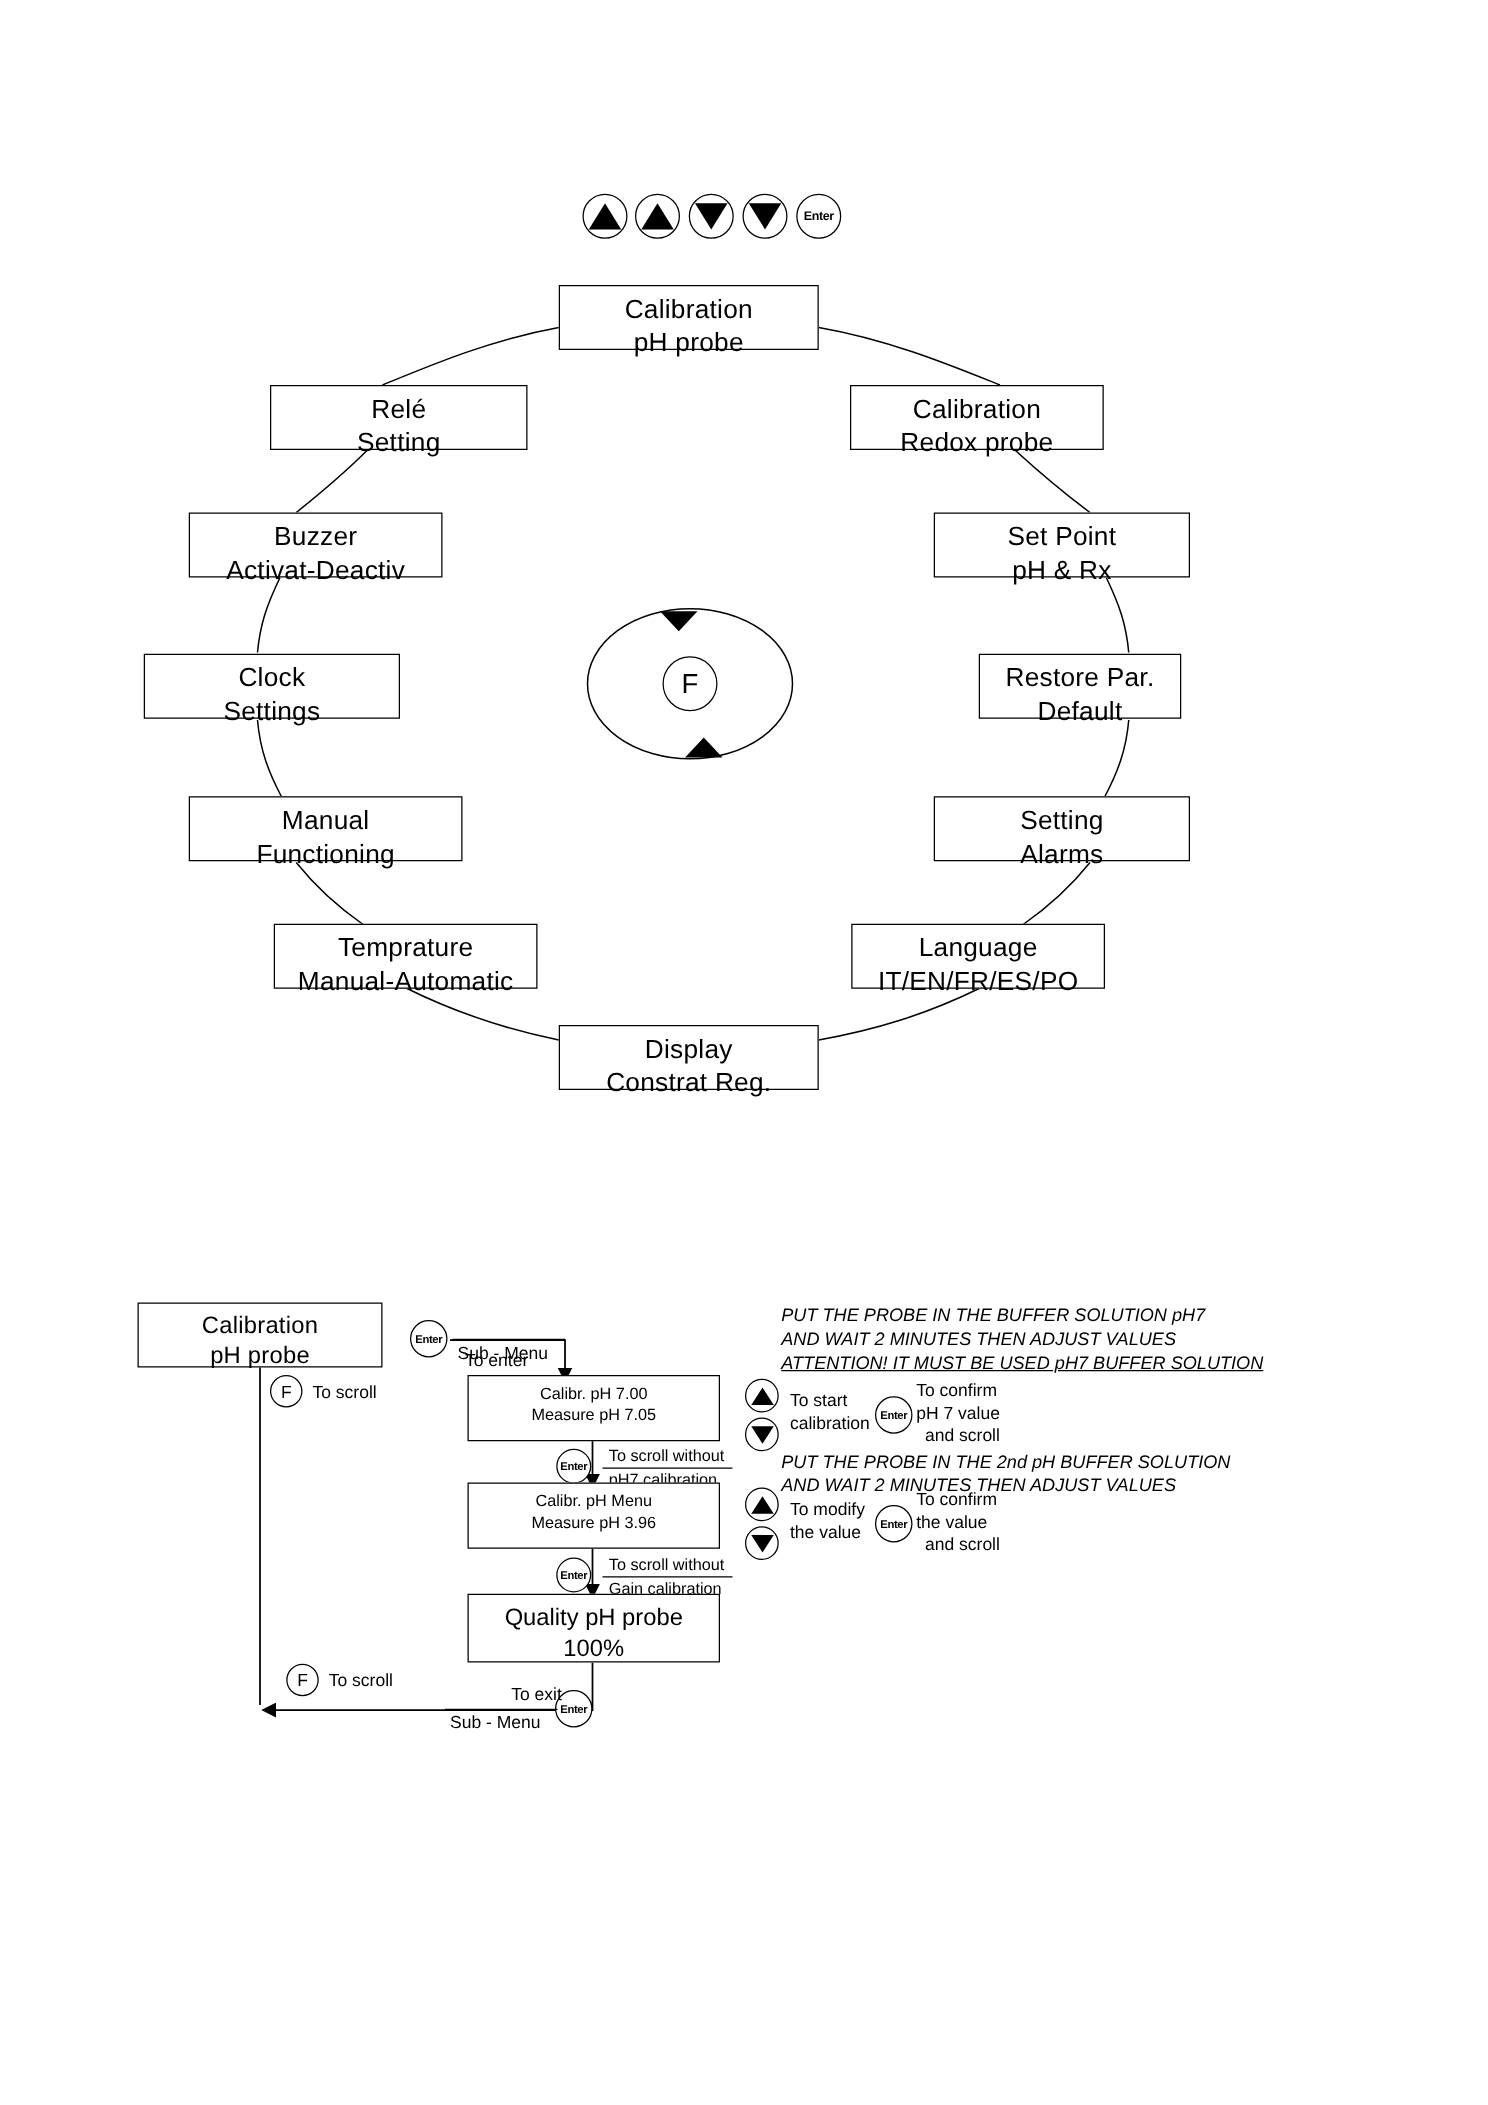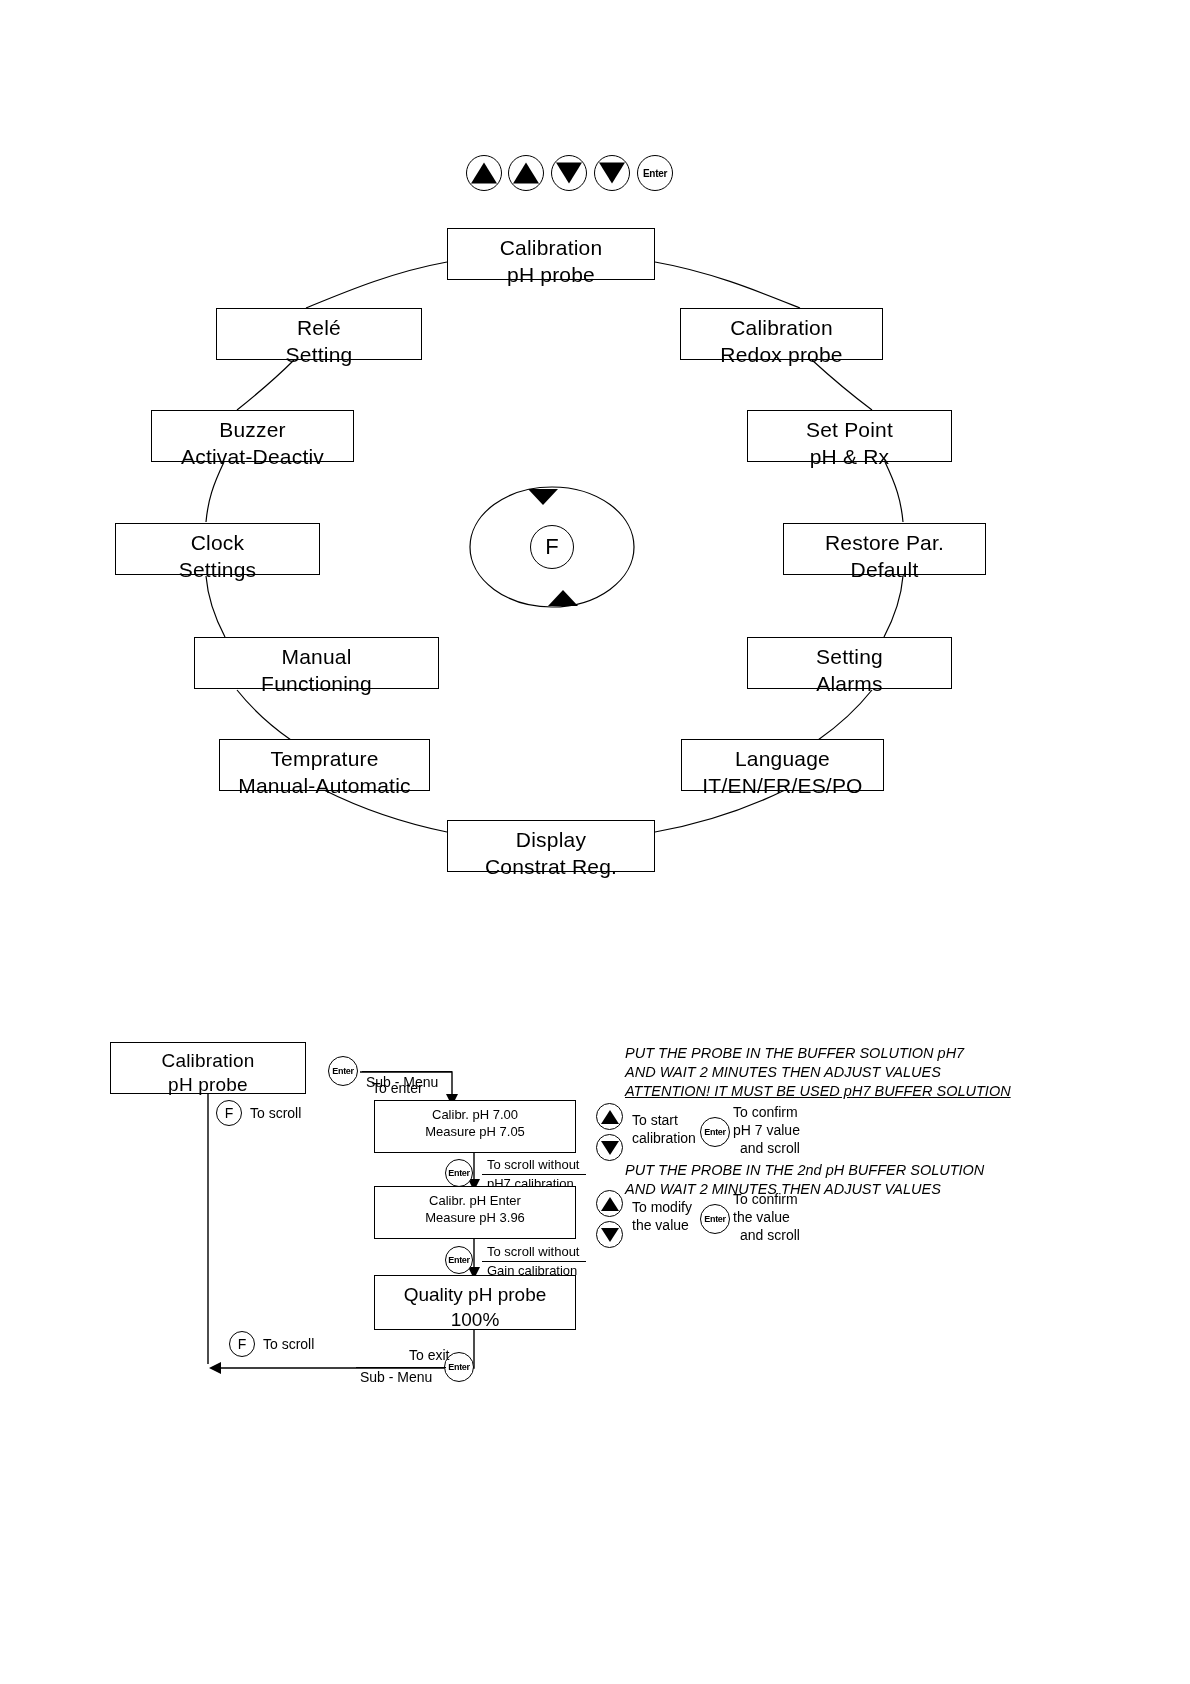--- a/index.html
+++ b/index.html
@@ -249,21 +249,21 @@
   <div class="mbox" style="left:680px; top:308px; width:203px; height:52px;">
     <span class="l1">Calibration</span>
     <span class="l2">Redox probe</span>
   </div>
 
   <div class="mbox" style="left:747px; top:410px; width:205px; height:52px;">
     <span class="l1">Set Point</span>
     <span class="l2">pH &amp; Rx</span>
   </div>
 
-  <div class="mbox" style="left:783px; top:523px; width:203px; height:52px;">
+  <div class="mbox" style="left:783px; top:523px; width:162px; height:52px;">
     <span class="l1">Restore Par.</span>
     <span class="l2">Default</span>
   </div>
 
   <div class="mbox" style="left:747px; top:637px; width:205px; height:52px;">
     <span class="l1">Setting</span>
     <span class="l2">Alarms</span>
   </div>
 
   <div class="mbox" style="left:681px; top:739px; width:203px; height:52px;">
@@ -274,21 +274,21 @@
   <div class="mbox" style="left:447px; top:820px; width:208px; height:52px;">
     <span class="l1">Display</span>
     <span class="l2">Constrat Reg.</span>
   </div>
 
   <div class="mbox" style="left:219px; top:739px; width:211px; height:52px;">
     <span class="l1">Temprature</span>
     <span class="l2">Manual-Automatic</span>
   </div>
 
-  <div class="mbox" style="left:151px; top:637px; width:245px; height:52px;margin-left:43px;">
+  <div class="mbox" style="left:151px; top:637px; width:219px; height:52px;">
     <span class="l1">Manual</span>
     <span class="l2">Functioning</span>
   </div>
 
   <div class="mbox" style="left:115px; top:523px; width:205px; height:52px;">
     <span class="l1">Clock</span>
     <span class="l2">Settings</span>
   </div>
 
   <div class="mbox" style="left:151px; top:410px; width:203px; height:52px;">
@@ -328,21 +328,21 @@
   </div>
 
   <div class="enterbtn" style="left:445px; top:1159px; width:28px; height:28px; font-size:9px;">
     <span>Enter</span>
   </div>
   <div class="lbl-sm" style="left:487px; top:1157px;">To scroll without</div>
   <div class="hline" style="left:482px; top:1174px; width:104px;"></div>
   <div class="lbl-sm" style="left:487px; top:1176px;">pH7 calibration</div>
 
   <div class="vbox" style="left:374px; top:1186px; width:202px; height:53px;">
-    <span class="l1">Calibr. pH Enter</span>
+    <span class="l1">Calibr. pH Menu</span>
     <span class="l2">Measure pH 3.96</span>
   </div>
 
   <div class="enterbtn" style="left:445px; top:1246px; width:28px; height:28px; font-size:9px;">
     <span>Enter</span>
   </div>
   <div class="lbl-sm" style="left:487px; top:1244px;">To scroll without</div>
   <div class="hline" style="left:482px; top:1261px; width:104px;"></div>
   <div class="lbl-sm" style="left:487px; top:1263px;">Gain calibration</div>
 

